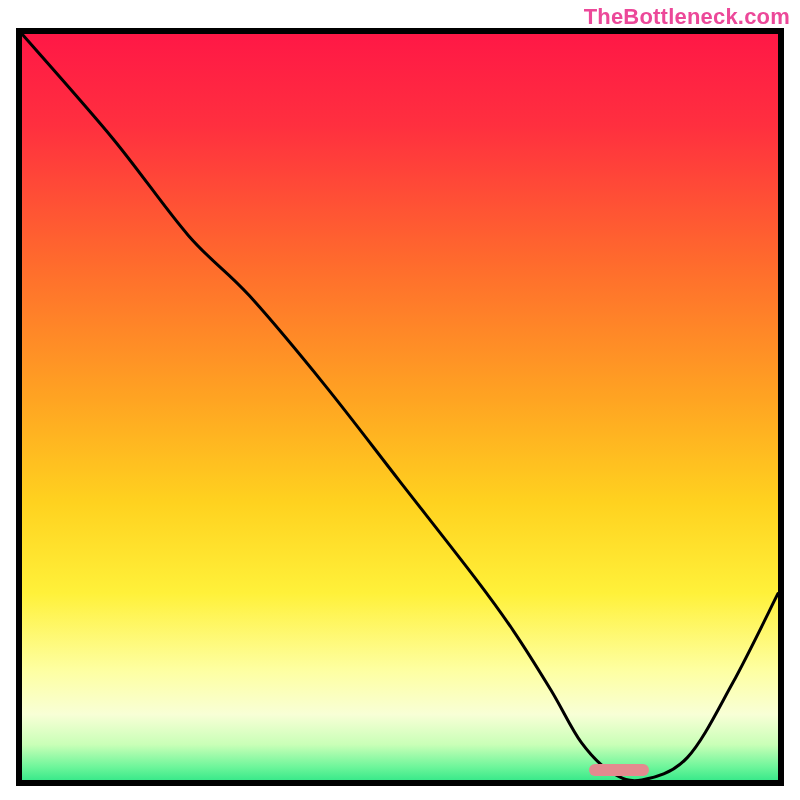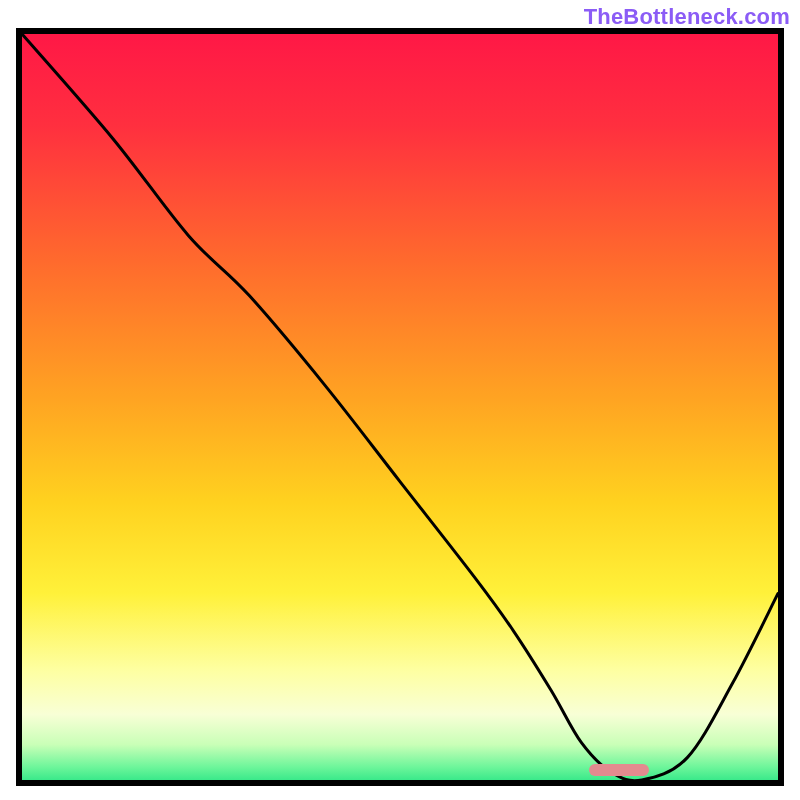--- a/index.html
+++ b/index.html
@@ -15,21 +15,21 @@
     width: 800px;
     height: 800px;
     box-sizing: border-box;
   }
   .watermark {
     position: absolute;
     top: 4px;
     right: 10px;
     font-size: 22px;
     font-weight: 600;
-    color: #8b5cf6;
+    color: #ec4899;
     letter-spacing: 0.2px;
     font-family: Arial, Helvetica, sans-serif;
     user-select: none;
   }
   .plot-frame {
     position: absolute;
     left: 16px;
     top: 28px;
     width: 768px;
     height: 758px;

